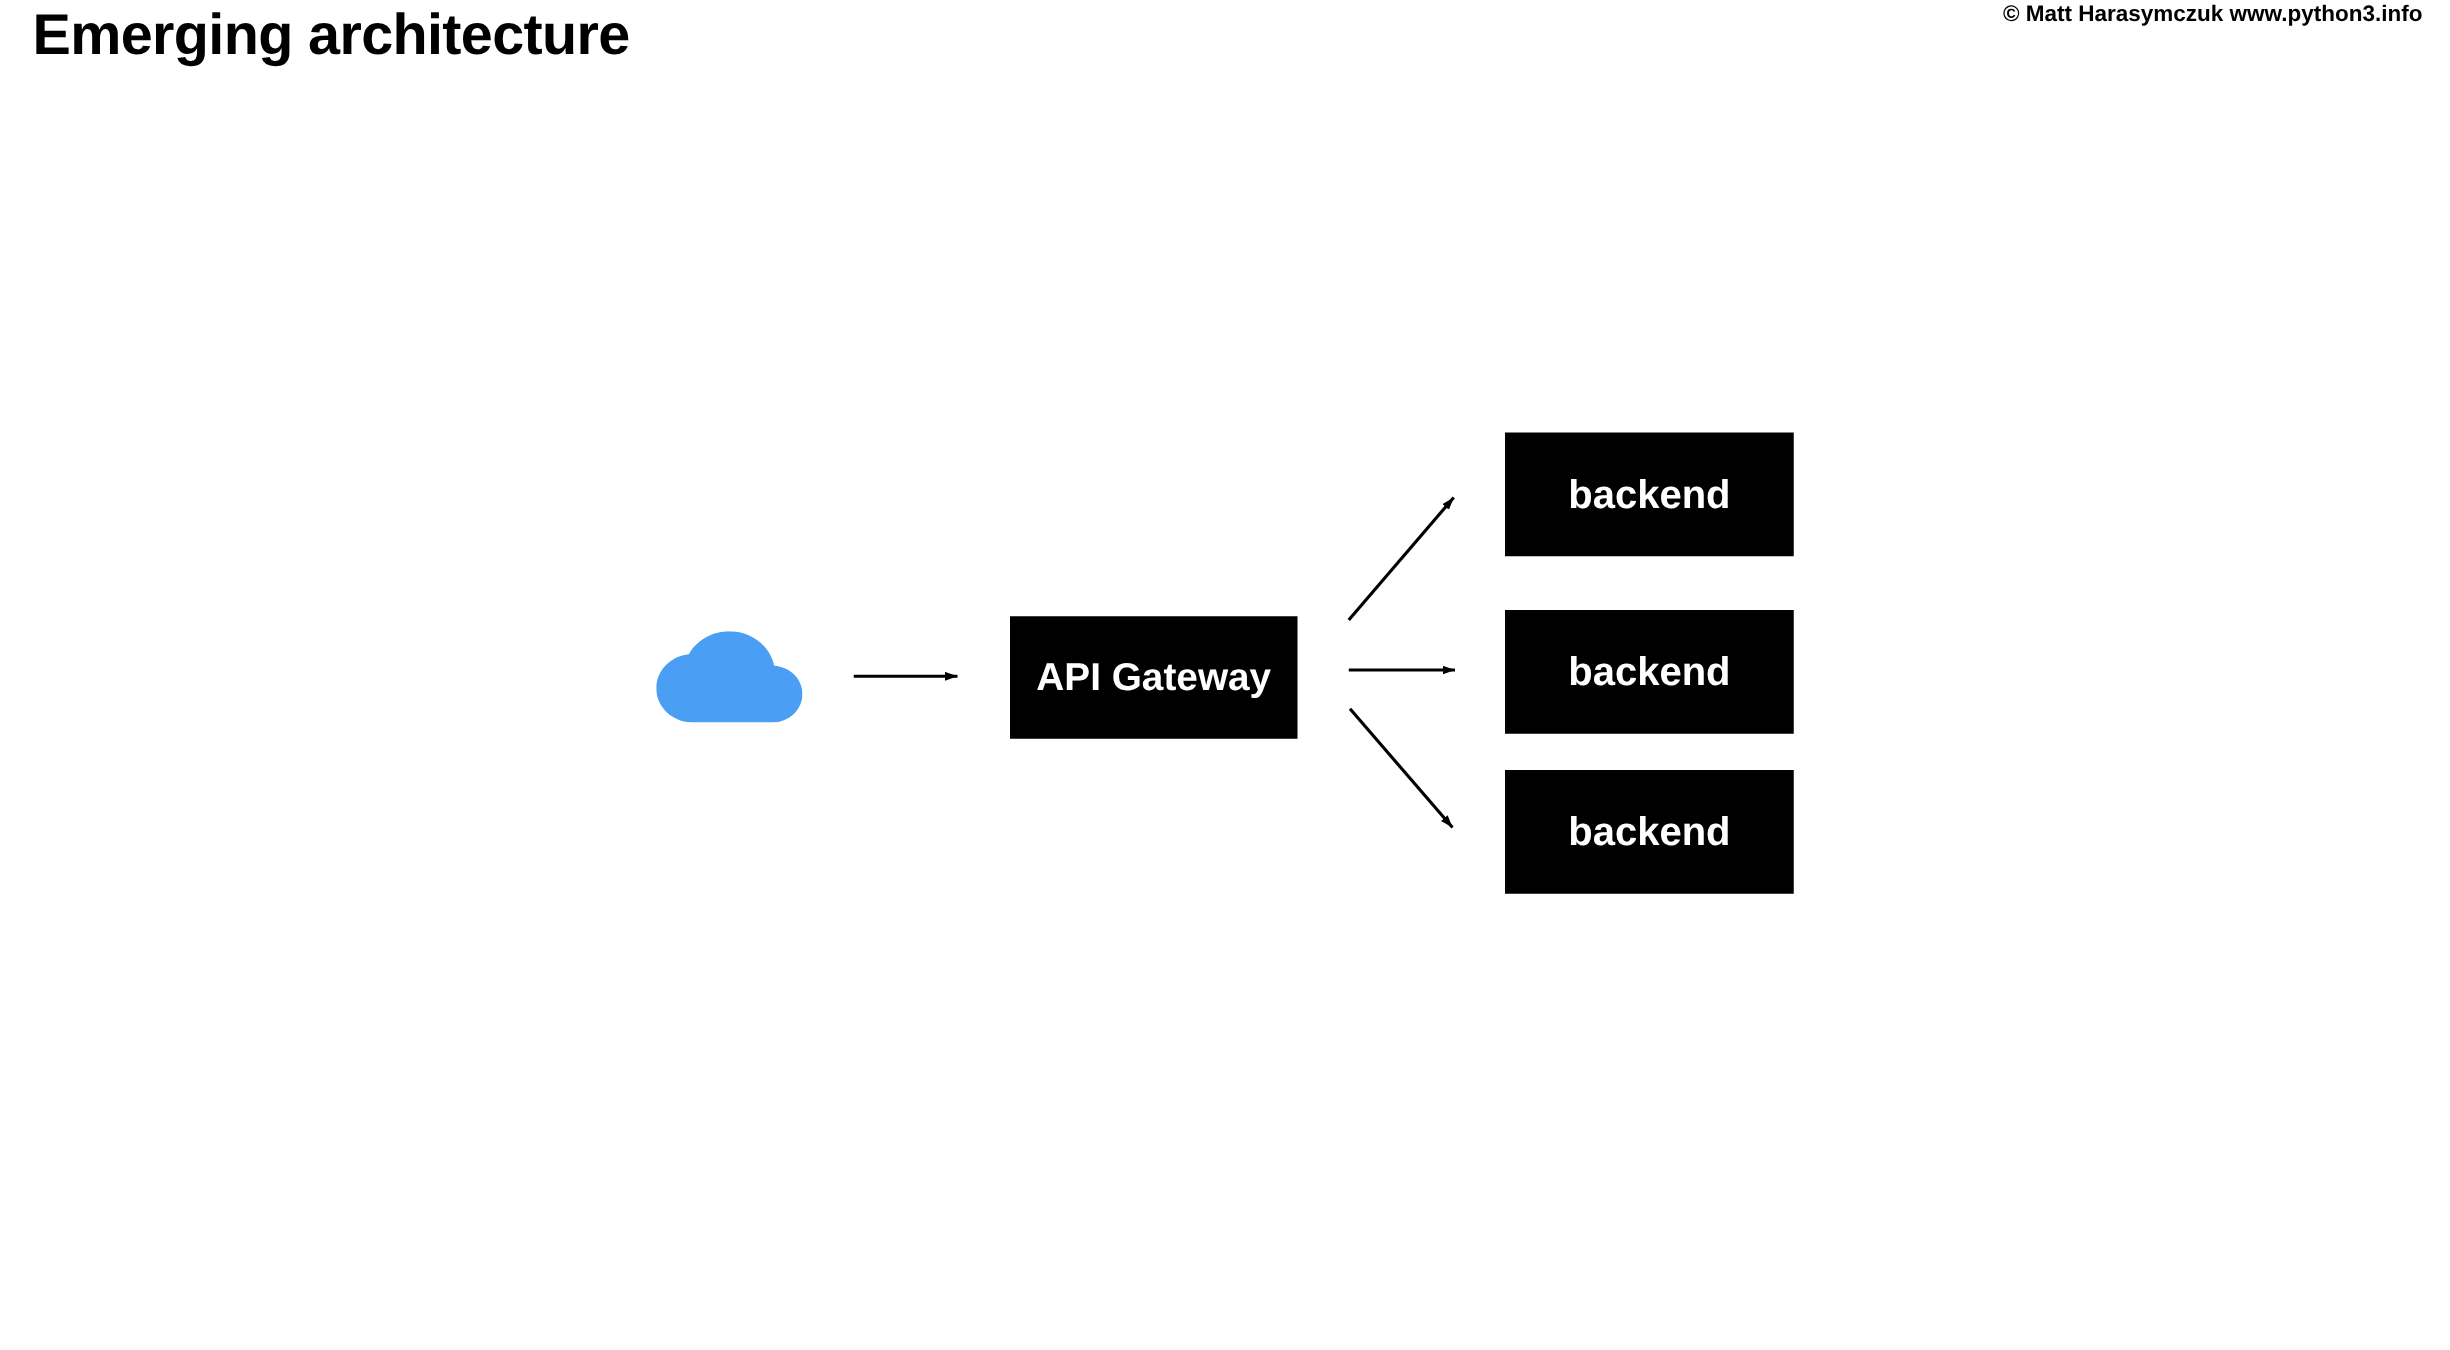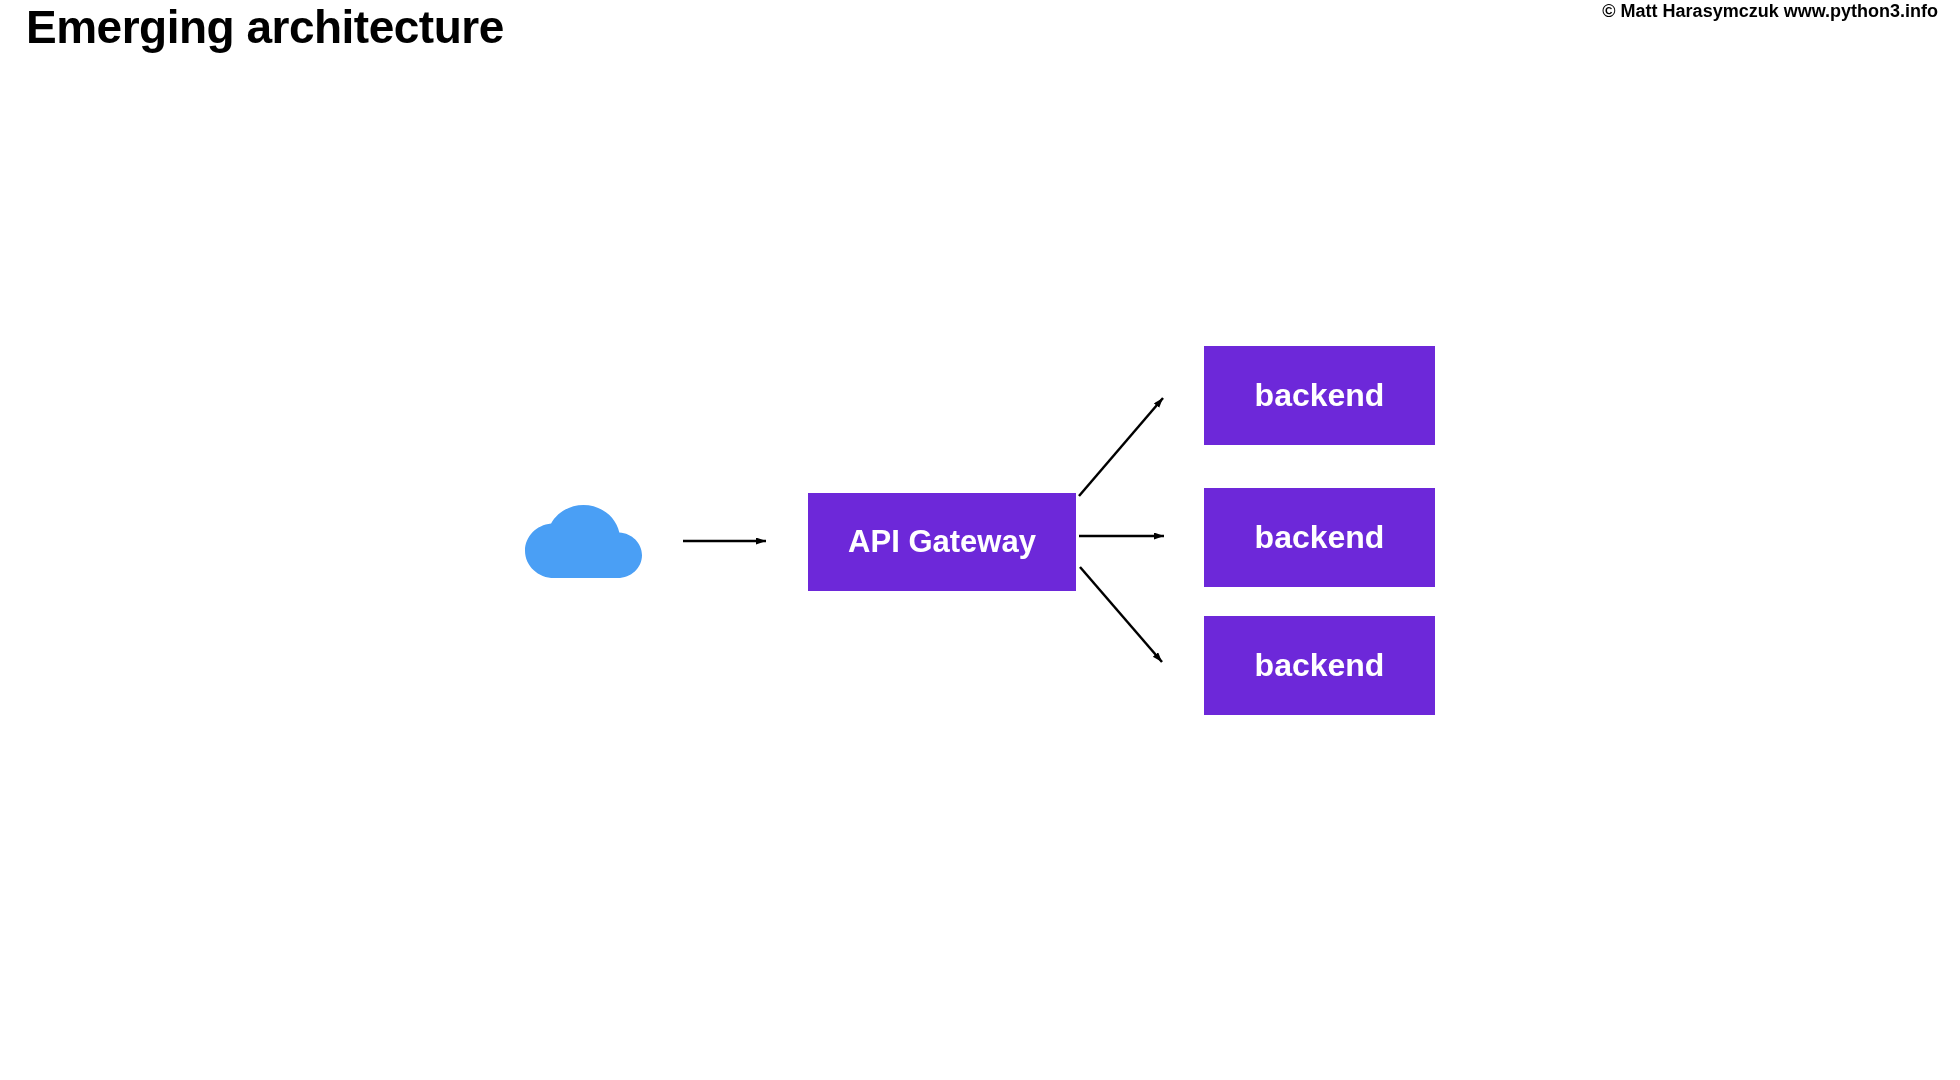--- a/index.html
+++ b/index.html
@@ -43,33 +43,33 @@
     left: 0;
     top: 0;
     width: 1960px;
     height: 1080px;
   }
   .diagram-canvas line {
     stroke-width: 2.5px;
   }
   .node {
     position: absolute;
-    background: #6d28d9;
+    background: #000000;
     color: #ffffff;
     display: flex;
     align-items: center;
     justify-content: center;
     font-weight: 700;
     font-size: 31px;
     white-space: nowrap;
   }
   .node-gateway {
     left: 808px;
     top: 493px;
-    width: 268px;
+    width: 230px;
     height: 98px;
   }
   .node-backend {
     left: 1204px;
     width: 231px;
     height: 99px;
     font-size: 32px;
   }
   .node-backend-1 { top: 346px; }
   .node-backend-2 { top: 488px; }

